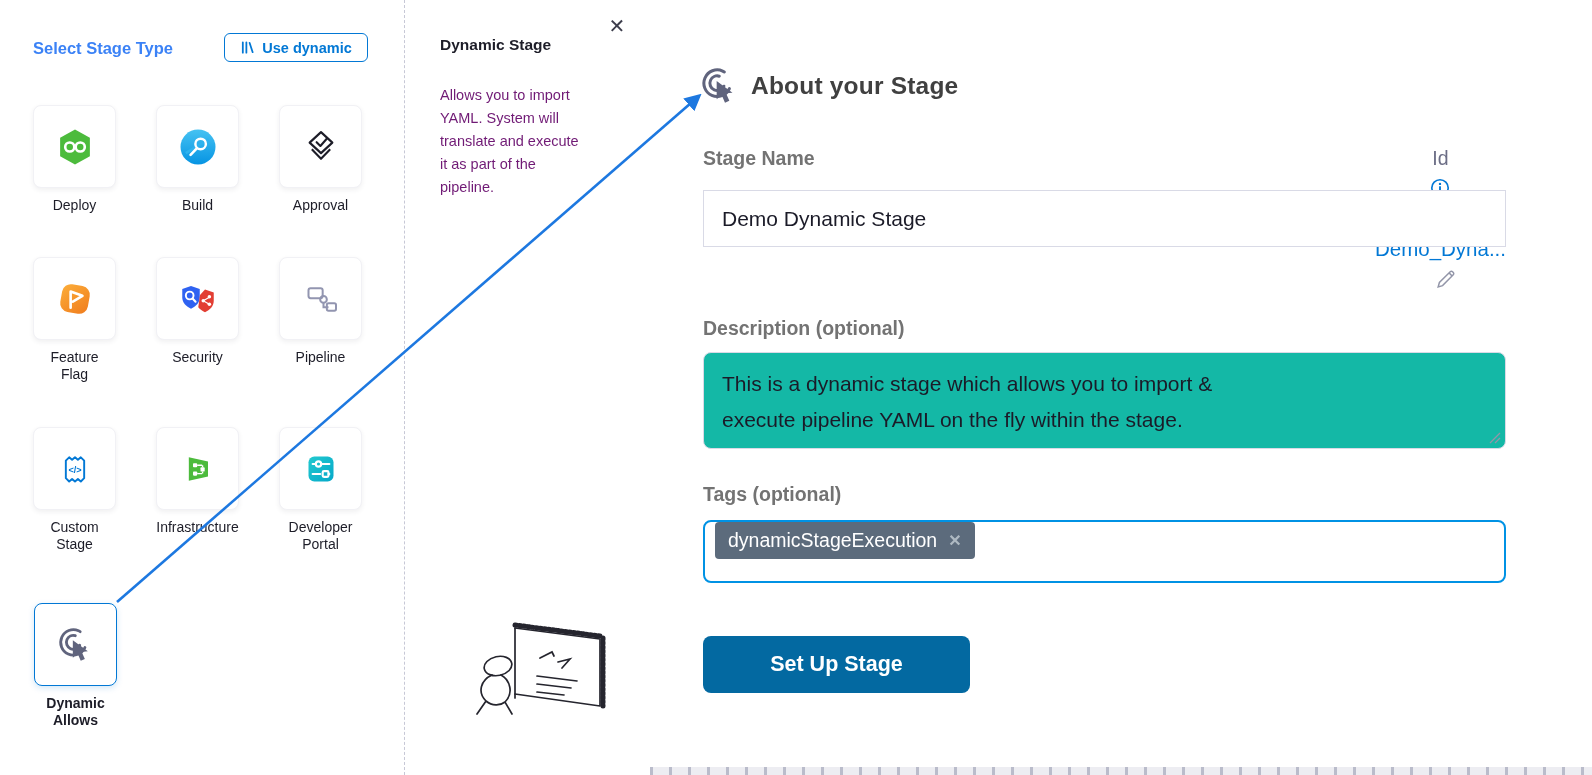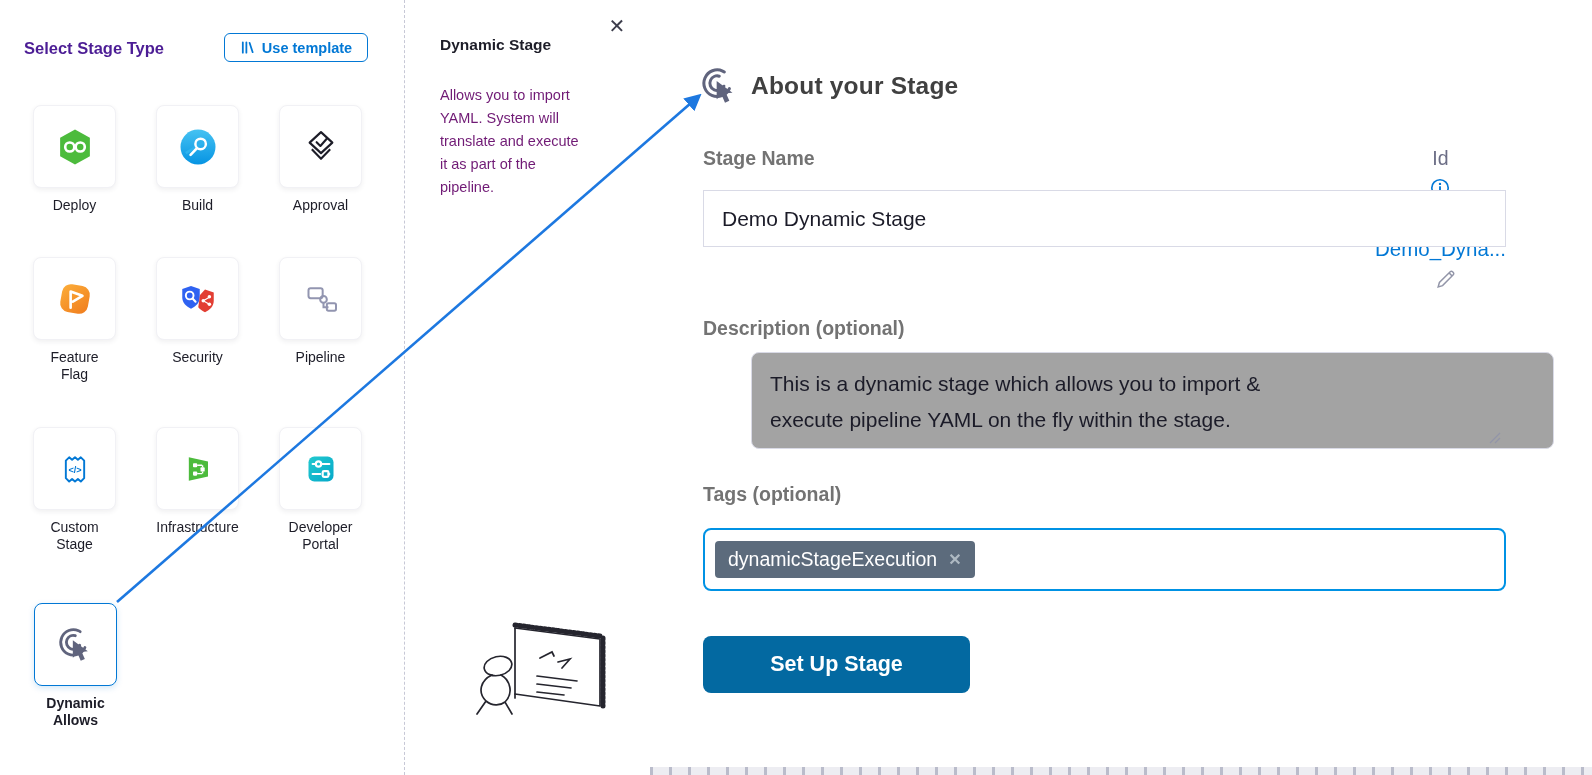--- a/index.html
+++ b/index.html
@@ -1,21 +1,21 @@
 <!DOCTYPE html>
 <html><head>
 <meta charset="utf-8">
 <style>
   * { margin:0; padding:0; box-sizing:border-box; }
   html,body { background:#fff; }
   body { font-family:"Liberation Sans", sans-serif; color:#1d1d28; }
   .app { position:relative; width:1592px; height:775px; background:#fff; overflow:hidden; }
 
   
-  .left-title { position:absolute; left:24px; top:39px; font-size:16.5px; font-weight:700; color:#4c1d95; }
+  .left-title { position:absolute; left:33px; top:39px; font-size:16.5px; font-weight:700; color:#3b82f6; }
   .use-template { position:absolute; left:224px; top:33px; width:144px; height:29px;
     display:flex; align-items:center; justify-content:center; gap:7px;
     background:#fff; border:1.5px solid #0278d5; border-radius:6px; cursor:pointer; }
   .use-template span { color:#0278d5; font-size:14.5px; font-weight:600; }
 
   .stage-card-wrap { position:absolute; width:83px; }
   .stage-card { width:83px; height:83px; background:#fff; border:1px solid #f1f1f5; border-radius:8px;
     box-shadow:0 2px 5px rgba(40,41,61,.07); display:flex; align-items:center; justify-content:center; cursor:pointer; }
   .stage-card.selected { border:1.5px solid #0278d5; box-shadow:0 2px 6px rgba(2,120,213,.18); }
   .stage-label { position:relative; left:50%; transform:translateX(-50%); width:max-content; max-width:140px;
@@ -45,26 +45,26 @@
   .id-label { font-size:19.5px; color:#6b6d85; }
   .id-colon { font-size:19.5px; color:#6b6d85; margin-left:4px; }
   .id-value { font-size:20.5px; font-weight:500; color:#0278d5; cursor:pointer; }
   .id-edit { margin-left:10px; cursor:pointer; display:flex; }
 
   .stage-name-input { position:absolute; left:703px; top:190px; width:803px; height:57px;
     border:1px solid #d9dae6; border-radius:0; padding:0 18px; font-size:21px; color:#1b1b28;
     font-family:"Liberation Sans", sans-serif; background:#fff; }
   .desc-area { position:absolute; left:703px; top:352px; width:803px; height:97px; resize:none;
     border:1px solid #d9dae6; border-radius:8px; padding:13px 18px; font-size:21px; line-height:36px;
-    color:#1b1b28; font-family:"Liberation Sans", sans-serif; background:#a3a3a3; overflow:hidden;margin-left:48px; }
+    color:#1b1b28; font-family:"Liberation Sans", sans-serif; background:#14b8a6; overflow:hidden; }
   .resize-grip { position:absolute; left:1489px; top:432px; pointer-events:none; }
 
   .tags-box { position:absolute; left:703px; top:520px; width:803px; height:63px;
-    border:2px solid #0092e4; border-radius:8px; background:#fff; display:flex; align-items:center;
-    padding:0 10px; cursor:text;margin-top:8px; }
+    border:2px solid #0092e4; border-radius:8px; background:#fff; display:flex; align-items:flex-start;
+    padding:0 10px; cursor:text; }
   .tag-chip { display:flex; align-items:center; gap:11px; background:#5c6b7c; border-radius:4px;
     height:37px; padding:0 13px; cursor:default; }
   .tag-chip .t { color:#fff; font-size:19.5px; }
   .tag-chip .x { color:#aeb9c2; font-size:16px; font-weight:700; cursor:pointer; }
 
   .setup-btn { position:absolute; left:703px; top:636px; width:267px; height:57px; background:#0369a1;
     border:none; border-radius:8px; color:#fff; font-size:21.5px; font-weight:700;
     font-family:"Liberation Sans", sans-serif; cursor:pointer; }
 
   .canvas-strip { position:absolute; left:650px; top:767px; width:942px; height:8px;
@@ -96,21 +96,21 @@
       </marker>
     </defs>
   </svg>
 
   <div class="left-title">Select Stage Type</div>
 
   <button class="use-template">
     <svg width="15" height="15" viewBox="0 0 16 16">
       <path d="M3 2.5v11M6.8 2.5v11M10.2 3l3.3 10" stroke="#0278d5" stroke-width="1.9" fill="none" stroke-linecap="round"></path>
     </svg>
-    <span>Use template</span>
+    <span>Use dynamic</span>
   </button>
 
   <div class="stage-card-wrap" style="left:33px;top:105px">
     <div class="stage-card">
       <svg width="42" height="42" viewBox="0 0 48 48">
         <polygon points="24,4 41,13.5 41,34.5 24,44 7,34.5 7,13.5" fill="#4cbb3c"></polygon>
         <circle cx="18" cy="24" r="5.2" fill="none" stroke="#fff" stroke-width="3"></circle>
         <circle cx="30" cy="24" r="5.2" fill="none" stroke="#fff" stroke-width="3"></circle>
       </svg>
     </div>

